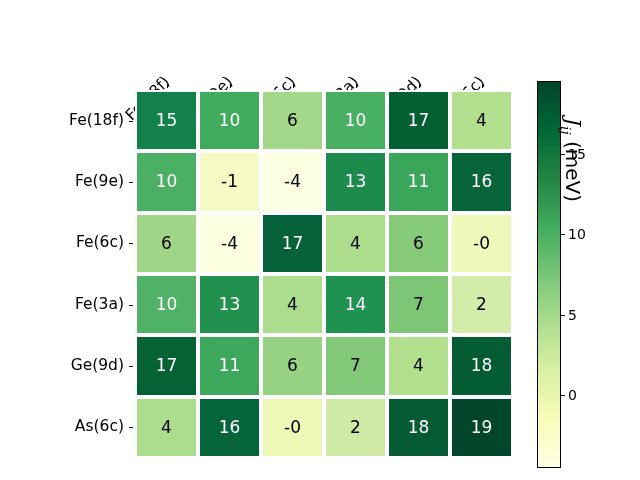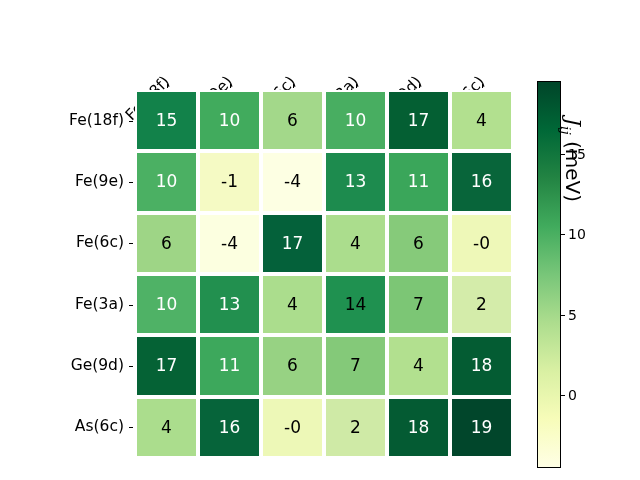--- a/index.html
+++ b/index.html
@@ -236,21 +236,21 @@
       <div class="cell" style="background: rgb(79, 178, 102);">
         <span class="cell-text" style="color: rgb(255, 255, 255);">10</span>
       </div>
       <div class="cell" style="background: rgb(34, 144, 79);">
         <span class="cell-text" style="color: rgb(255, 255, 255);">13</span>
       </div>
       <div class="cell" style="background: rgb(171, 221, 141);">
         <span class="cell-text" style="color: rgb(0, 0, 0);">4</span>
       </div>
       <div class="cell" style="background: rgb(31, 145, 80);">
-        <span class="cell-text" style="color: #000000;">14</span>
+        <span class="cell-text" style="color: #ffffff;">14</span>
       </div>
       <div class="cell" style="background: rgb(124, 198, 117);">
         <span class="cell-text" style="color: rgb(0, 0, 0);">7</span>
       </div>
       <div class="cell" style="background: rgb(212, 236, 170);">
         <span class="cell-text" style="color: rgb(0, 0, 0);">2</span>
       </div>
       <div class="cell" style="background: rgb(5, 98, 53);">
         <span class="cell-text" style="color: rgb(255, 255, 255);">17</span>
       </div>

